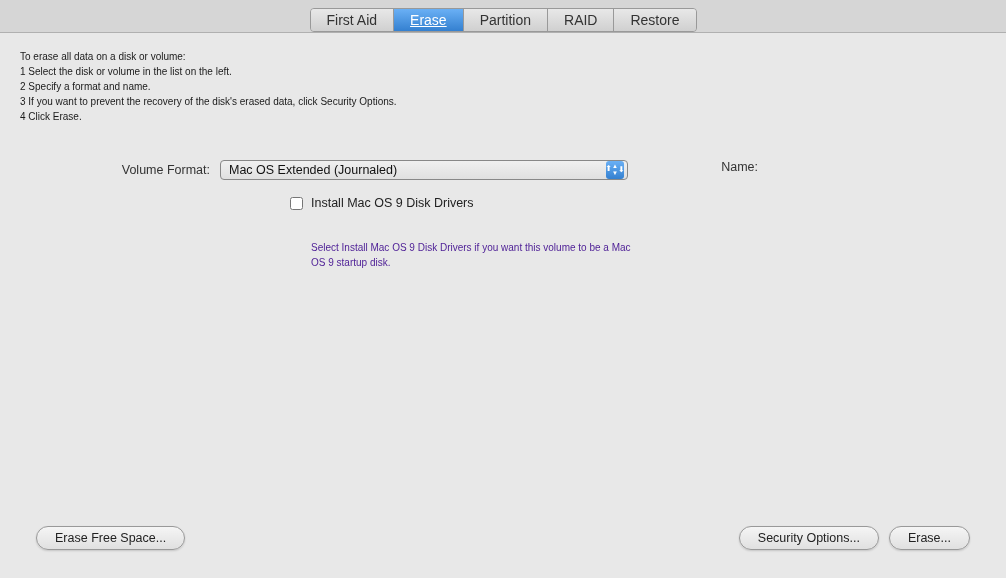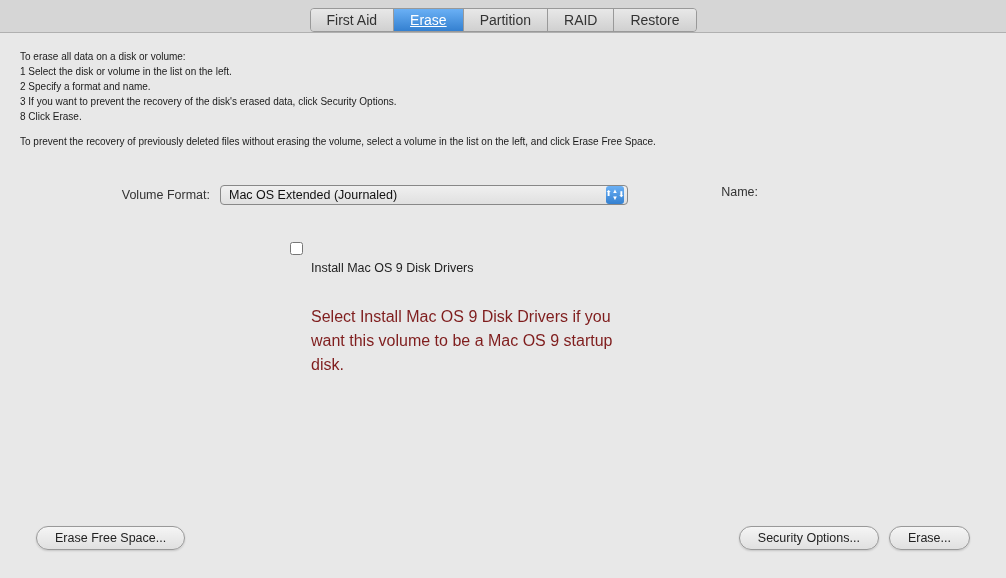--- a/index.html
+++ b/index.html
@@ -188,27 +188,26 @@
 
     .checkbox-row input[type="checkbox"] {
       margin-right: 8px;
       width: 13px;
       height: 13px;
     }
 
     .checkbox-label {
       font-size: 12.5px;
       color: #222;
-      margin-top: 40px;
     }
 
     .checkbox-description {
       margin-left: 21px;
-      font-size: 16px;
-      color: #7f1d1d;
+      font-size: 10px;
+      color: #4c1d95;
       line-height: 1.5;
       max-width: 330px;
       margin-top: 30px;
     }
 
     
     .button-bar {
       display: flex;
       justify-content: space-between;
       padding: 10px 16px 14px 16px;
@@ -252,24 +251,21 @@
   </div>
 
   <div class="content">
 
     <div class="instructions">
       <p>
         <span>To erase all data on a disk or volume:</span><br>
         <span>1  Select the disk or volume in the list on the left.</span><br>
         <span>2  Specify a format and name.</span><br>
         <span>3  If you want to prevent the recovery of the disk's erased data, click Security Options.</span><br>
-        <span>8  Click Erase.</span>
-      </p>
-      <p>
-        <span>To prevent the recovery of previously deleted files without erasing the volume, select a volume in the list on the left, and click Erase Free Space.</span>
+        <span>4  Click Erase.</span>
       </p>
     </div>
 
     <div class="form-section">
 
       <div class="form-row">
         <label class="form-label">Volume Format:</label>
         <div class="select-wrapper">
           <select class="volume-select">
             <option>Mac OS Extended (Journaled)</option>

